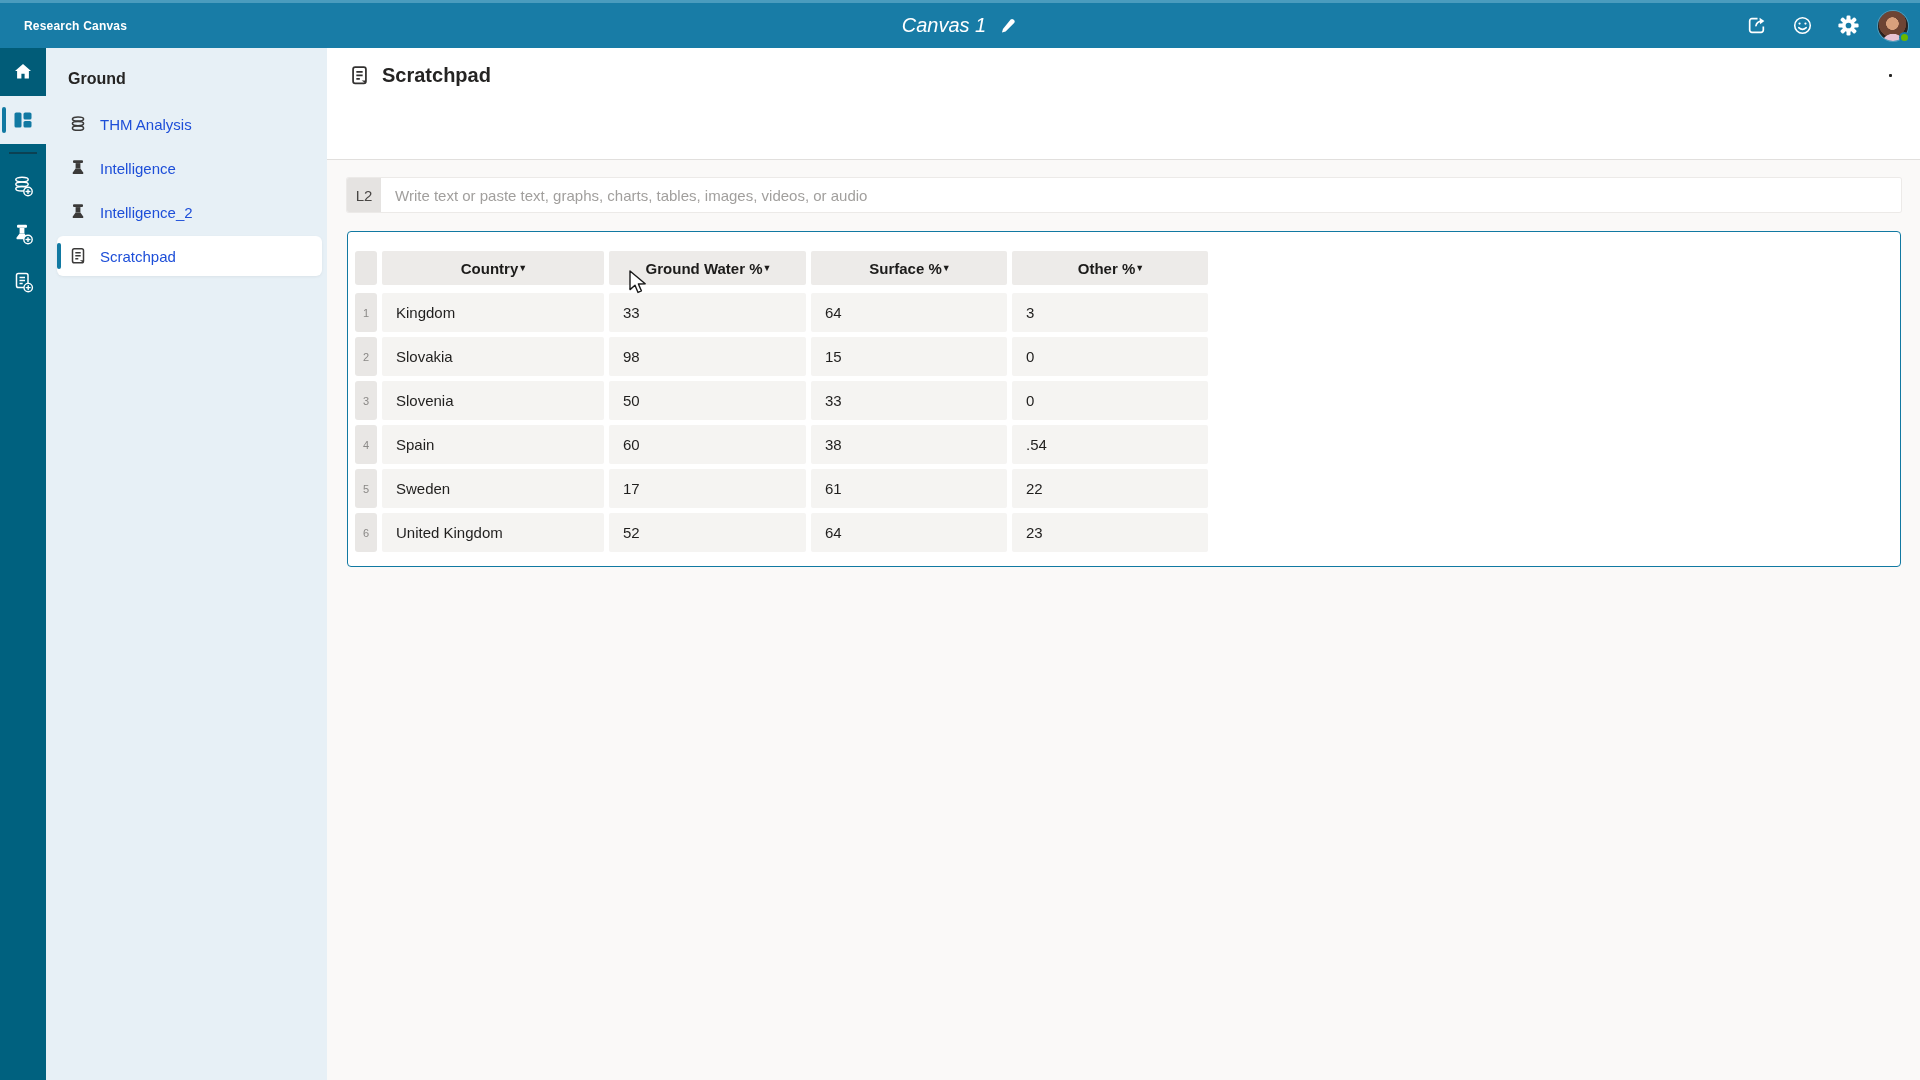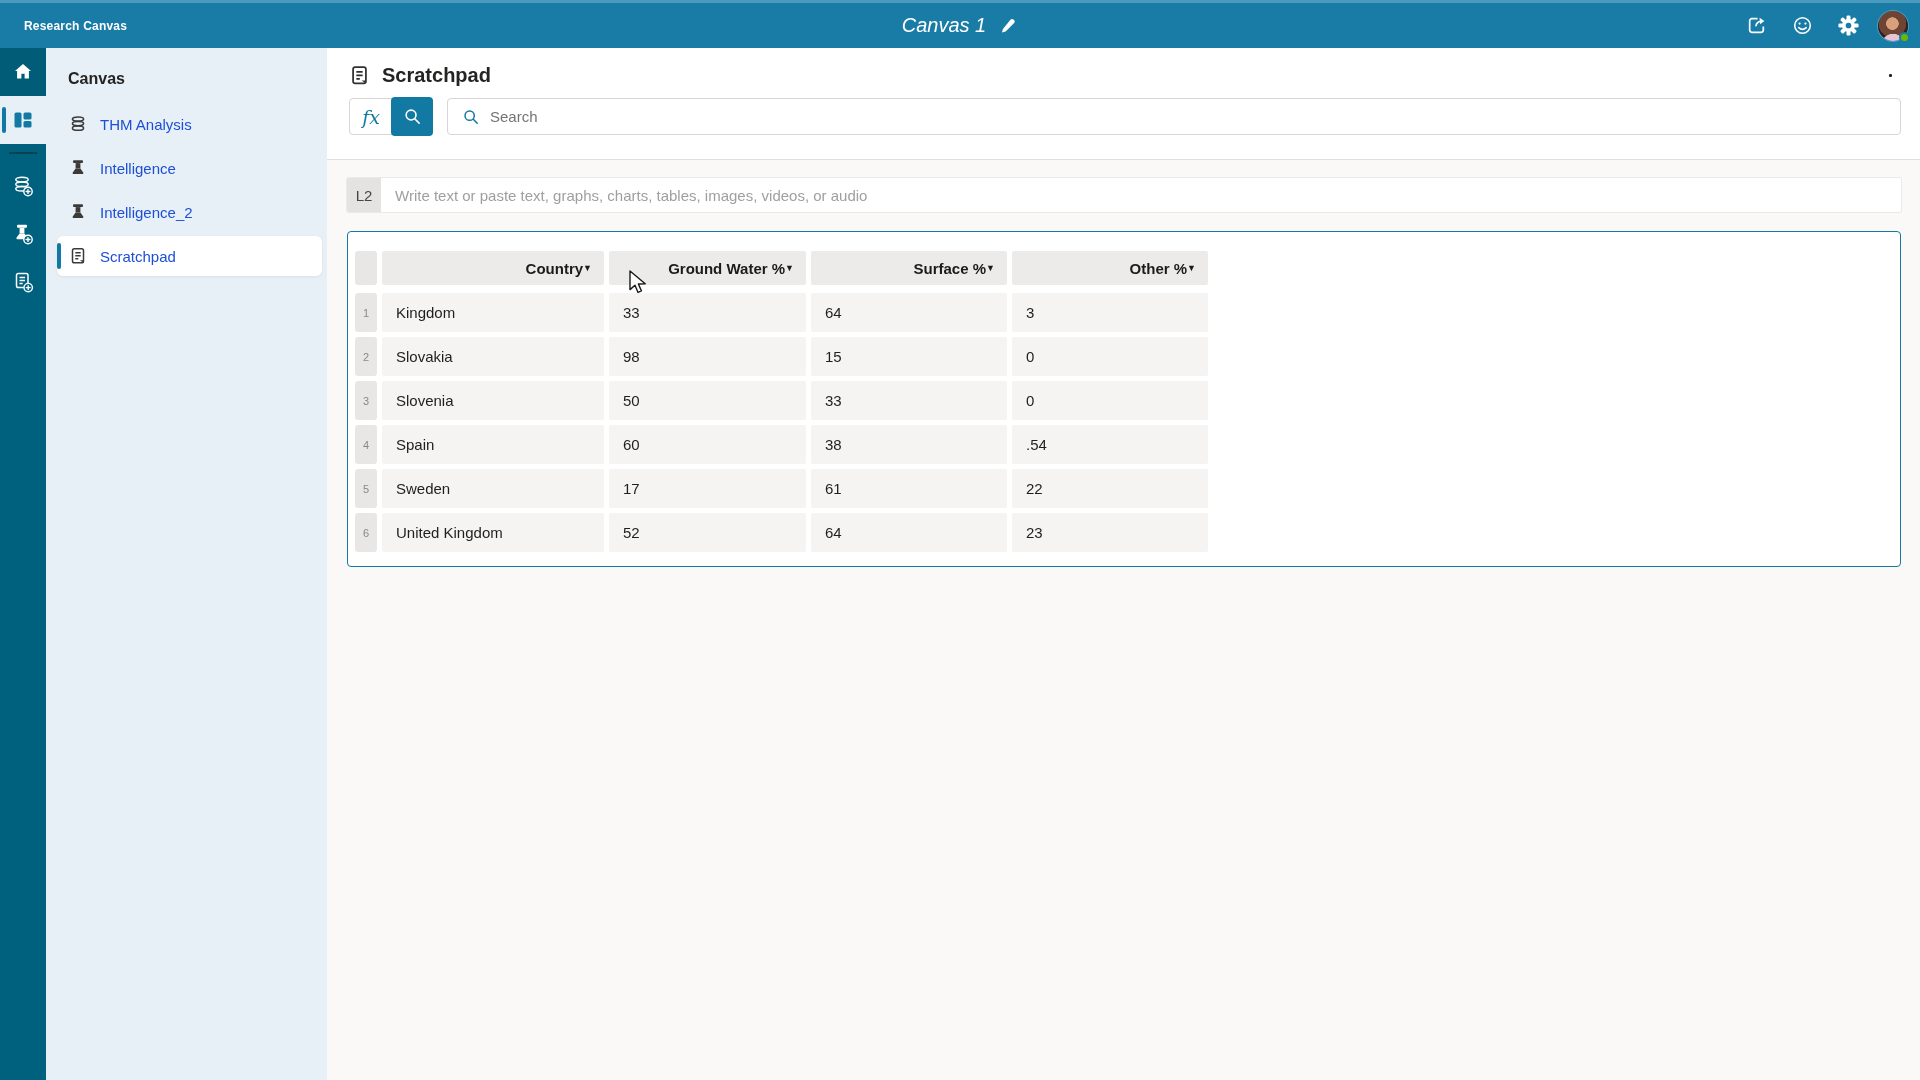--- a/index.html
+++ b/index.html
@@ -143,21 +143,21 @@
   .tgrid.body{row-gap:5px;}
   .num-box{
     height:100%;background:var(--numbox);border-radius:3px;border:none;cursor:pointer;
     display:flex;align-items:center;justify-content:center;
     font-size:11px;color:var(--text-faint);
   }
   .tgrid.head .cellslot{height:34px;}
   .tgrid.body .cellslot{height:39px;}
   .th{
     height:34px;background:var(--header-cell);border-radius:2px;border:none;cursor:pointer;
-    display:flex;align-items:center;justify-content:flex-end;
+    display:flex;align-items:center;justify-content:center;
     padding:0 12px 0 14px;font-size:15px;font-weight:700;color:#1C1B1A;
     font-family:"Liberation Sans", sans-serif;
   }
   .th .caret{font-size:9px;color:#1C1B1A;}
   .td{
     height:39px;background:var(--row-cell);border-radius:2px;border:none;cursor:text;
     display:flex;align-items:center;padding-left:14px;font-size:15px;color:#201F1E;
     font-family:"Liberation Sans", sans-serif;text-align:left;
   }
   .cursor{position:absolute;left:628px;top:270px;pointer-events:none;z-index:50;}
@@ -271,21 +271,21 @@
         <rect x="4.5" y="2.5" width="11.5" height="14" rx="1.8"></rect>
         <path d="M7.5 6.5h5.5M7.5 9.5h5.5M7.5 12.5h3.2"></path>
         <circle cx="16.2" cy="16.6" r="4.2" fill="#00617F" stroke="#fff" stroke-width="1.4"></circle>
         <path d="M16.2 14.7v3.8M14.3 16.6h3.8" stroke-linecap="round" stroke-width="1.4"></path>
       </svg>
     </span>
   </button>
 </nav>
 
 <aside class="sidebar">
-  <h2 class="sidebar-heading">Canvas</h2>
+  <h2 class="sidebar-heading">Ground</h2>
   <div class="side-list">
 
     <button class="side-item">
       <span>
         <svg width="18" height="18" viewBox="0 0 18 18" fill="none" stroke="#3B3A39" stroke-width="1.5">
           <ellipse cx="9" cy="4" rx="5.6" ry="2.1"></ellipse>
           <ellipse cx="9" cy="8.6" rx="5.6" ry="2.1"></ellipse>
           <ellipse cx="9" cy="13.2" rx="5.6" ry="2.1"></ellipse>
         </svg>
       </span>
@@ -340,42 +340,20 @@
         </svg>
       </span>
       <h1 class="panel-title">Scratchpad</h1>
       <button class="kebab">
         <span style="display:flex;flex-direction:column;gap:2.5px;">
           <span style="width:3.5px;height:3.5px;background:#252423;border-radius:1px;"></span>
           <span style="width:3.5px;height:3.5px;background:#252423;border-radius:1px;"></span>
           <span style="width:3.5px;height:3.5px;background:#252423;border-radius:1px;"></span>
         </span>
       </button>
-    </div>
-    <div class="toolbar">
-      <div class="segmented">
-        <button class="fx-btn">fx</button>
-        <button class="search-toggle">
-          <span>
-            <svg width="17" height="17" viewBox="0 0 18 18" fill="none" stroke="#fff" stroke-width="1.7" stroke-linecap="round">
-              <circle cx="7.5" cy="7.5" r="5.2"></circle>
-                <path d="M11.6 11.6 16 16"></path>
-            </svg>
-          </span>
-        </button>
-      </div>
-      <div class="search-field">
-        <span>
-          <svg width="16" height="16" viewBox="0 0 18 18" fill="none" stroke="#1179A2" stroke-width="1.7" stroke-linecap="round">
-            <circle cx="7.5" cy="7.5" r="5.2"></circle>
-              <path d="M11.6 11.6 16 16"></path>
-          </svg>
-        </span>
-        <input type="text" placeholder="Search" style="">
-      </div>
     </div>
   </div>
 
   <div class="content">
 
     <div class="l2-row">
       <button class="block-handle">L2</button>
       <input class="l2-input" type="text" placeholder="Write text or paste text, graphs, charts, tables, images, videos, or audio" style="">
     </div>
 

